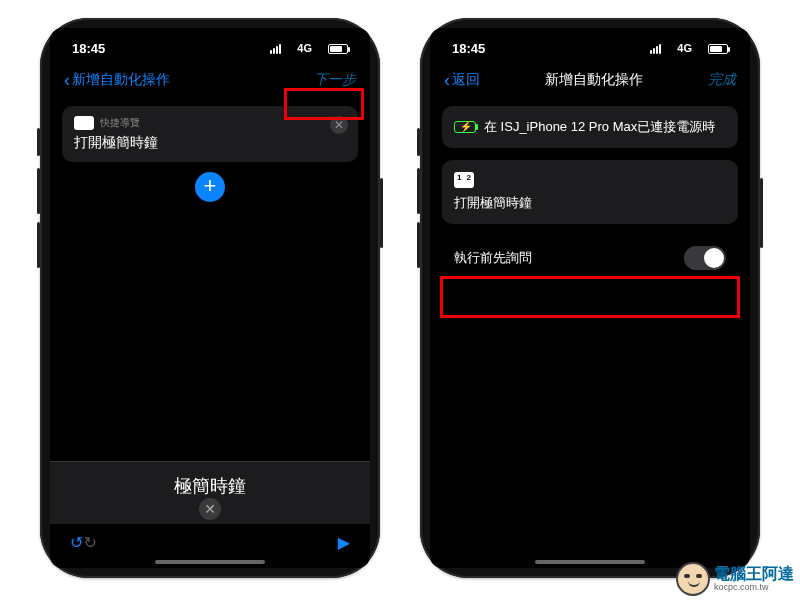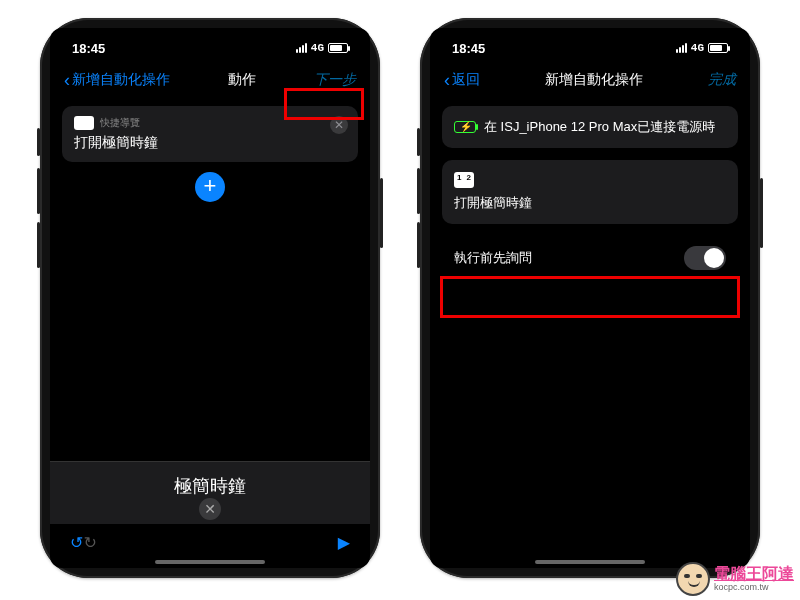--- a/index.html
+++ b/index.html
@@ -40,21 +40,21 @@
   .notch {
     position: absolute; top: 0; left: 50%; transform: translateX(-50%);
     width: 140px; height: 22px; background: #000;
     border-bottom-left-radius: 16px; border-bottom-right-radius: 16px;
     z-index: 10;
   }
   .status-bar {
     height: 34px; display: flex; justify-content: space-between;
     align-items: center; padding: 6px 22px 0; font-size: 13px; font-weight: 600;
   }
-  .status-right { display:flex; align-items:center; gap:4px; font-size:11px;font-family:Liberation Mono, monospace; }
+  .status-right { display:flex; align-items:flex-end; gap:16px; font-size:11px; }
   .sig-bars { display:inline-flex; gap:1px; align-items:flex-end; }
   .sig-bars span { width:2px; background:#fff; display:inline-block; border-radius:1px; }
   .sig-bars span:nth-child(1){height:4px}
   .sig-bars span:nth-child(2){height:6px}
   .sig-bars span:nth-child(3){height:8px}
   .sig-bars span:nth-child(4){height:10px}
   .battery { width:20px; height:10px; border:1px solid #fff; border-radius:2px; position:relative; }
   .battery::after { content:""; position:absolute; right:-3px; top:2px; width:2px; height:5px; background:#fff; border-radius:1px;}
   .battery .fill { position:absolute; left:1px; top:1px; bottom:1px; width:12px; background:#fff; border-radius:1px; }
 
@@ -146,21 +146,21 @@
   .watermark {
     position:absolute; right:6px; bottom:4px;
     display:flex; align-items:center; gap:4px; color:#333; font-size:11px;
   }
   .wm-face {
     width:34px;height:34px;border-radius:50%;background:#f2d7b0;
     border:2px solid #444; position:relative;
   }
   .wm-face::before{content:"";position:absolute;left:6px;top:10px;width:6px;height:4px;background:#333;border-radius:2px;box-shadow:12px 0 #333;}
   .wm-face::after{content:"";position:absolute;left:10px;bottom:7px;width:12px;height:5px;border-bottom:2px solid #333;border-radius:0 0 8px 8px;}
-  .wm-text { font-weight:700; font-size:16px; color:#ec4899; line-height:1;text-decoration:underline; }
+  .wm-text { font-weight:700; font-size:16px; color:#0369a1; line-height:1; }
   .wm-url { font-size:9px; color:#666; }
 </style>
 </head>
 <body>
 
 <div class="stage">
 
   <div class="phone">
     <div class="side-btn sb-left1"></div>
       <div class="side-btn sb-left2"></div>
@@ -183,21 +183,20 @@
               <span class="fill"></span>
             </span>
         </span>
       </div>
 
       <div class="nav">
         <span class="back">
           <span class="chev">‹</span>
           <span>新增自動化操作</span>
         </span>
-        <span class="title">動作</span>
         <span class="action">下一步</span>
       </div>
 
       <div class="highlight-box" style="top:60px; right:6px; width:80px; height:32px;"></div>
 
       <div class="content">
         <div class="card">
           <div class="small">
             <span class="app-icon"></span>
             <span>快捷導覽</span>

